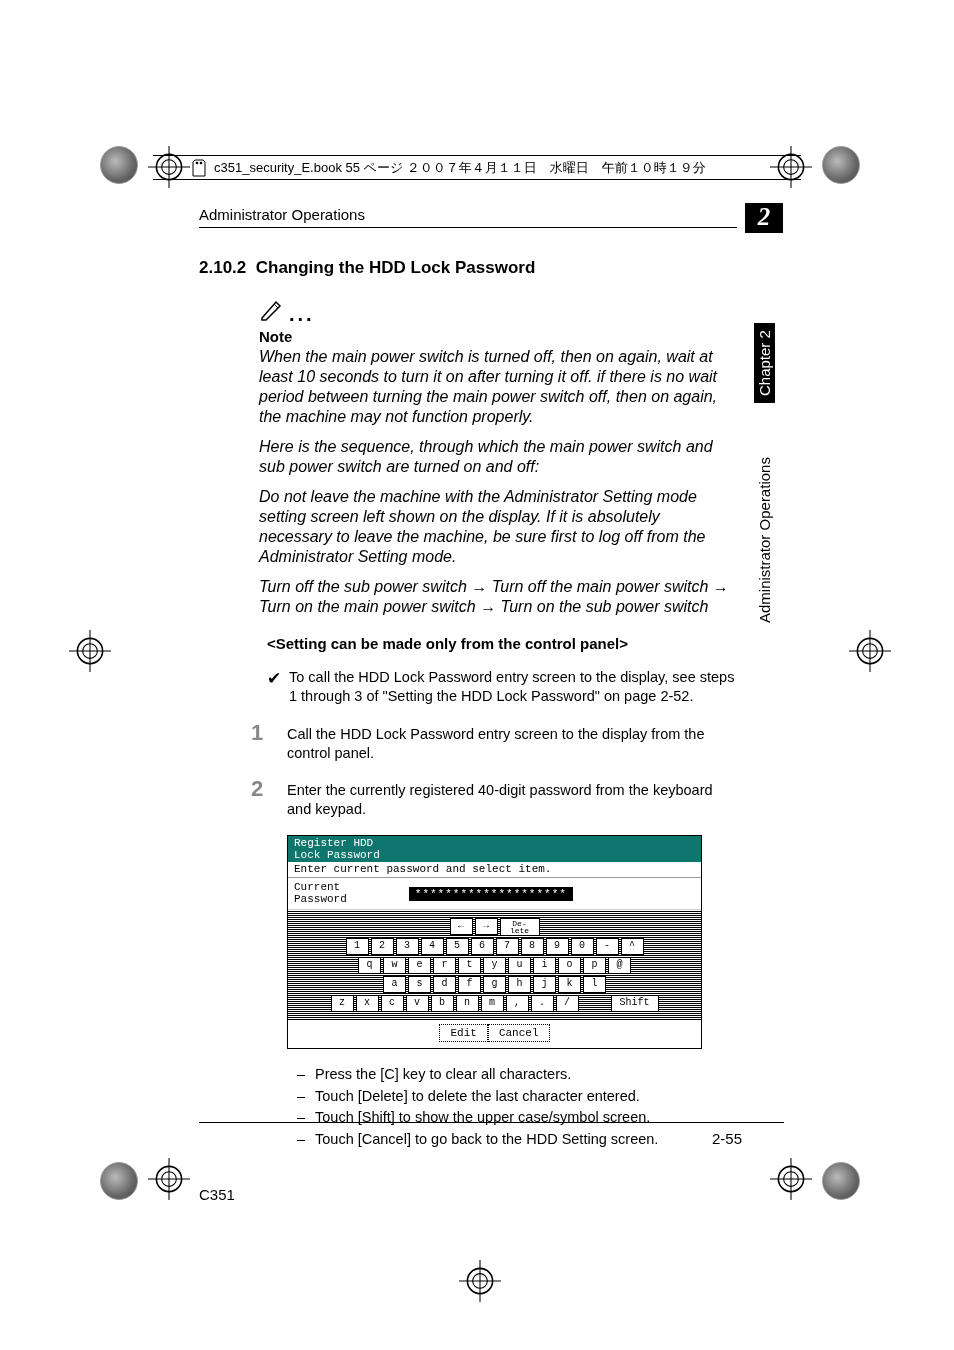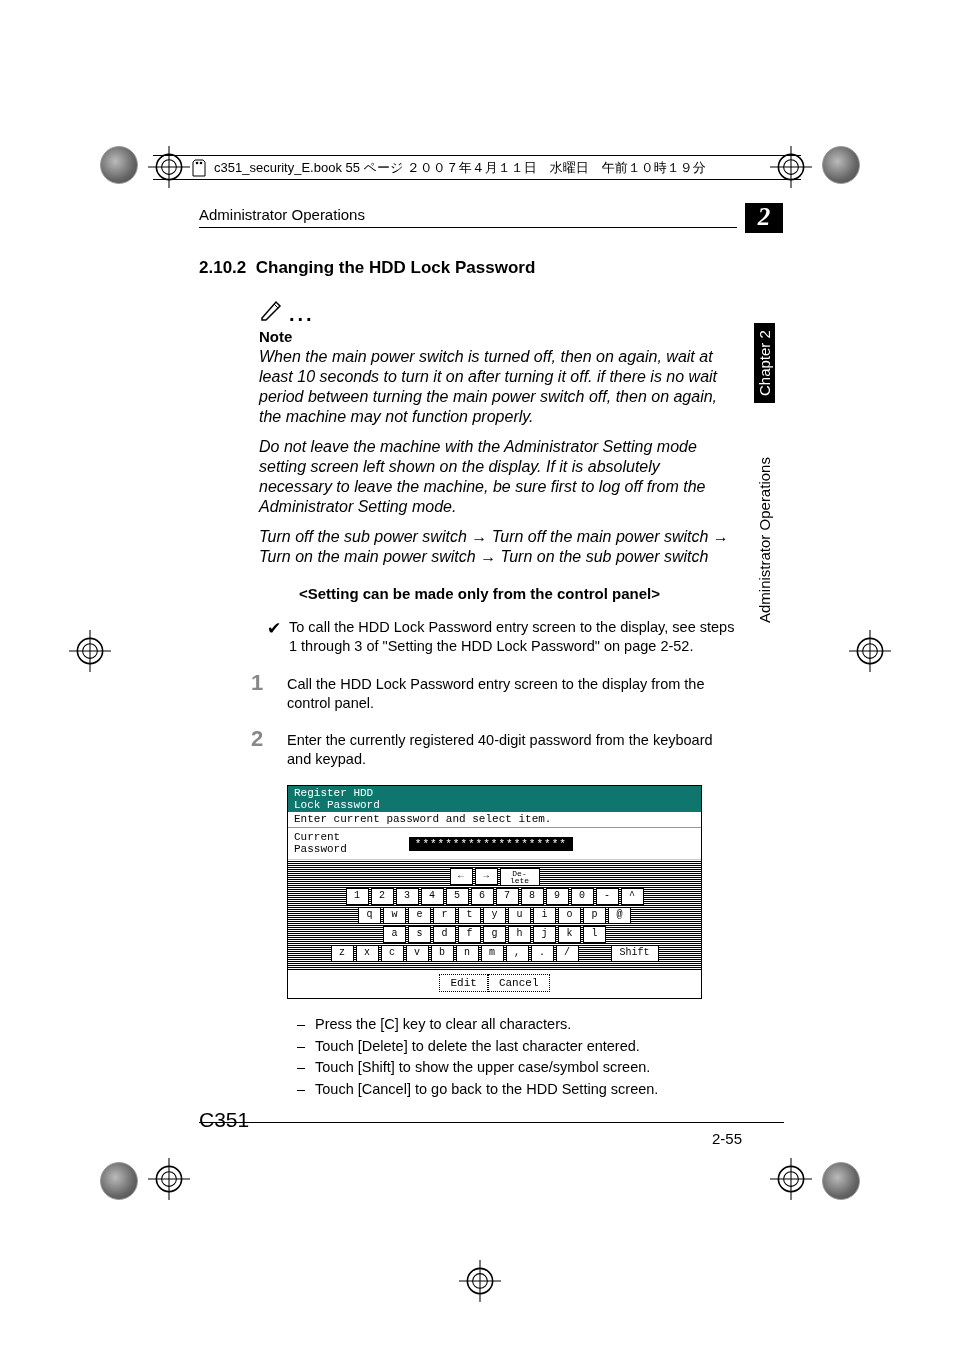--- a/index.html
+++ b/index.html
@@ -110,21 +110,21 @@
     font-size: 16px;
     line-height: 1.25;
     margin: 2px 0 10px 0;
   }
   .arrow { font-style: normal; }
 
   .sub-head {
     font-weight: bold;
     font-size: 15px;
     margin-top: 18px;
-    margin-left: 100px;
+    margin-left: 68px;
   }
 
   .bullet-row {
     display: flex;
     margin-left: 68px;
     margin-top: 16px;
     font-size: 14.5px;
     line-height: 1.3;
   }
   .bullet-row .mark { width: 22px; flex: none; font-size: 17px; }
@@ -276,22 +276,22 @@
   .footer-rule {
     position: absolute;
     left: 199px;
     right: 170px;
     top: 1122px;
     border-top: 1.5px solid #000;
   }
   .footer-left {
     position: absolute;
     left: 199px;
-    top: 1108px;
-    font-size: 21px;
+    top: 1186px;
+    font-size: 15px;
   }
   .footer-right {
     position: absolute;
     right: 212px;
     top: 1130px;
     font-size: 15px;
   }
 </style>
 </head>
 <body>
@@ -371,20 +371,21 @@
     <div class="note-block">
       <span class="note-icon">
         <svg width="26" height="26" viewBox="0 0 26 26">
             <path d="M3 22 L17 6 l4 4 L7 24 3 24z" fill="none" stroke="#000" stroke-width="1.5"></path>
             <path d="M15 8 l4 4" stroke="#000"></path>
           </svg>
       </span><span class="note-dots">...</span>
       <div class="note-head">Note</div>
       <div class="note-body">
         <p>When the main power switch is turned off, then on again, wait at least 10 seconds to turn it on after turning it off. if there is no wait period between turning the main power switch off, then on again, the machine may not function properly.</p>
+        <p>Here is the sequence, through which the main power switch and sub power switch are turned on and off:</p>
         <p>Do not leave the machine with the Administrator Setting mode setting screen left shown on the display. If it is absolutely necessary to leave the machine, be sure first to log off from the Administrator Setting mode.</p>
         <p>
           <span>Turn off the sub power switch </span><span class="arrow">→</span>
           <span> Turn off the main power switch </span><span class="arrow">→</span>
           <span> Turn on the main power switch </span><span class="arrow">→</span>
           <span> Turn on the sub power switch</span>
         </p>
       </div>
     </div>
 

